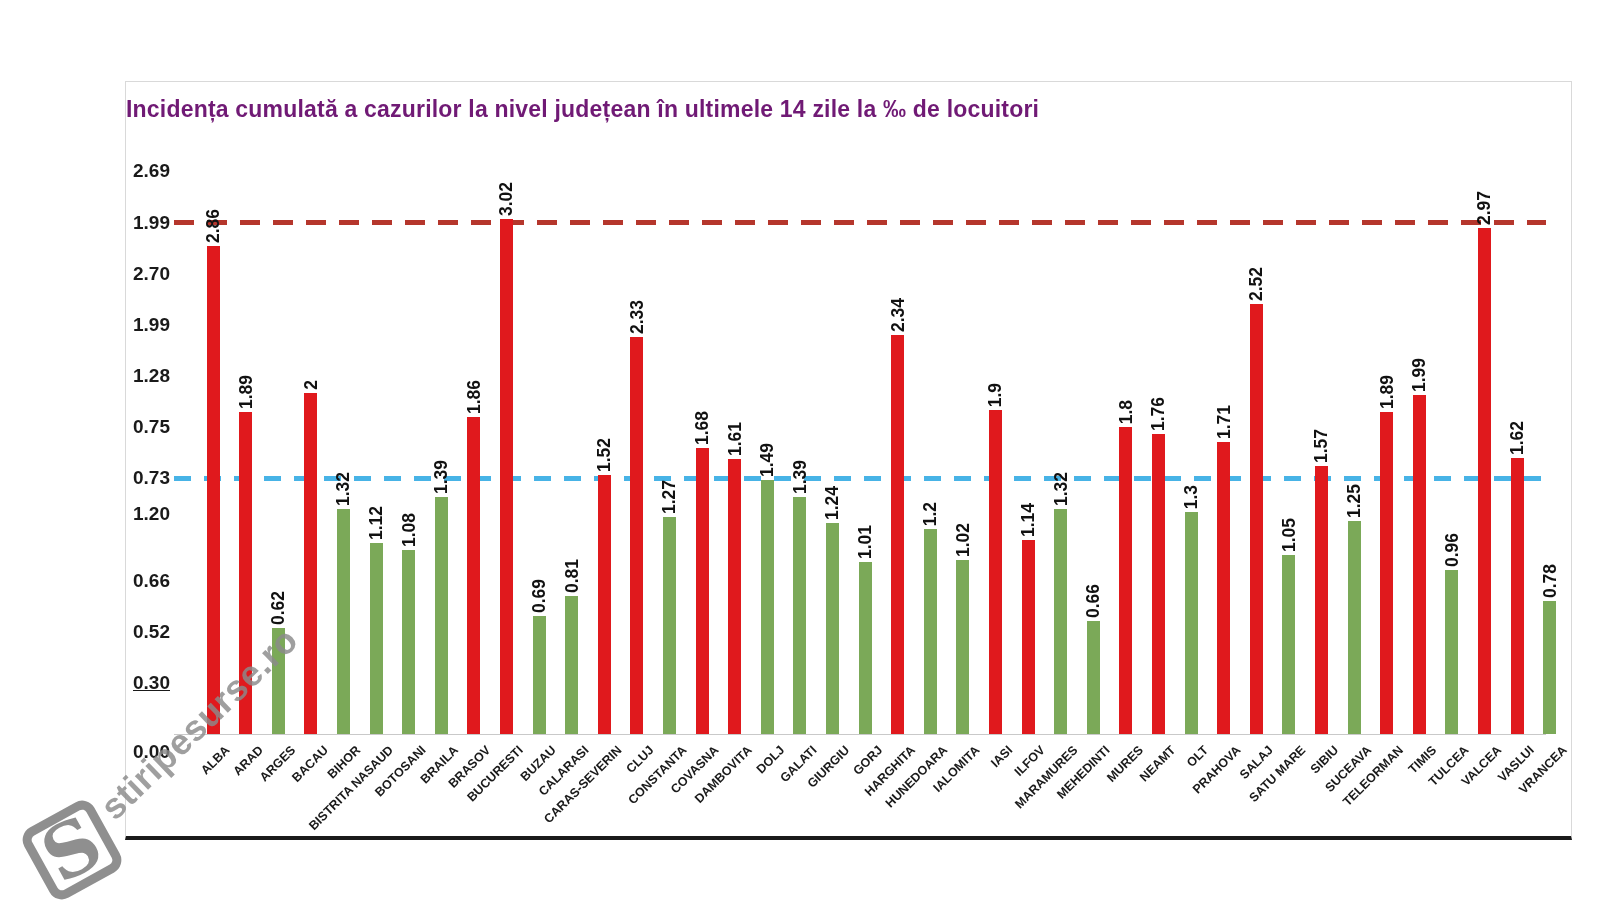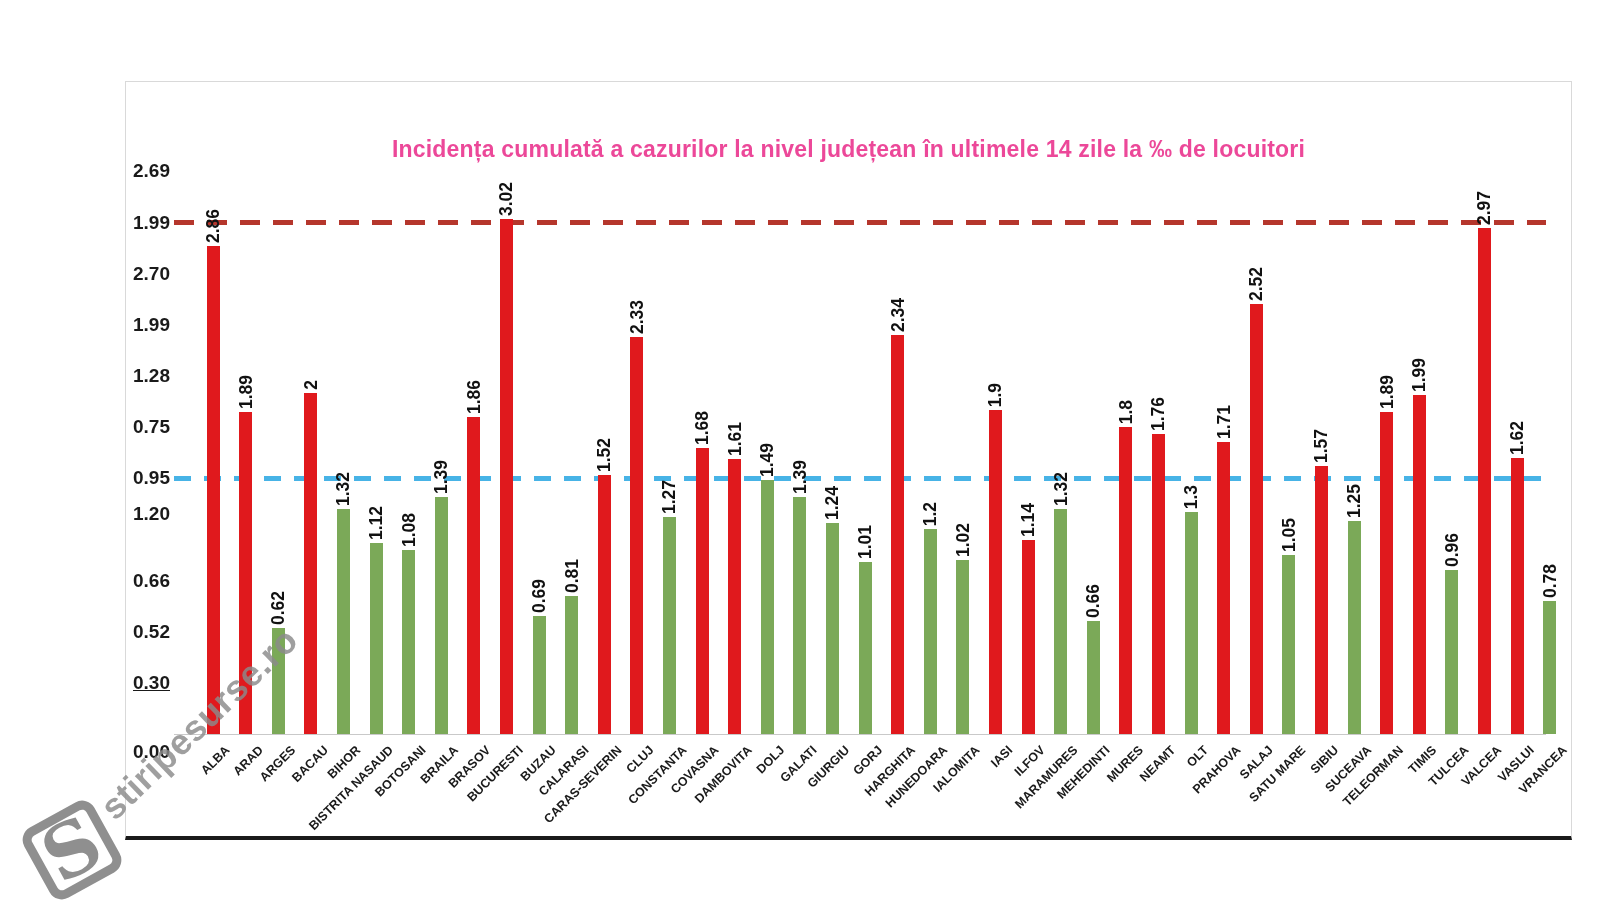--- a/index.html
+++ b/index.html
@@ -6,22 +6,22 @@
   body{
     width:1600px;height:900px;position:relative;overflow:hidden;
     background:#ffffff;font-family:"Liberation Sans",sans-serif;
   }
   #panel{
     position:absolute;left:125px;top:81px;width:1445px;height:754px;
     background:#ffffff;border:1px solid #d9d9d9;border-bottom:4px solid #1a1a1a;
     box-sizing:content-box;
   }
   #chart-title{
-    position:absolute;left:0;top:14px;width:100%;text-align:center;
-    font-size:23px;font-weight:bold;color:#ec4899;letter-spacing:.2px;margin-top:40px;
+    position:absolute;left:0;top:14px;width:100%;
+    font-size:23px;font-weight:bold;color:#701a75;letter-spacing:.2px;
   }
   #plot{position:absolute;left:0;top:0;width:1445px;height:754px;}
   .ytick{
     position:absolute;left:0;width:44px;text-align:right;
     font-size:19px;font-weight:bold;color:#1a1a1a;height:20px;line-height:20px;
   }
   .refline{position:absolute;left:48px;width:1372px;height:5px;z-index:1;}
   .baseline{position:absolute;left:48px;width:1372px;height:1px;background:#c9c9c9;z-index:1;}
   .bar{position:absolute;z-index:2;}
   .vlabel{
@@ -50,21 +50,21 @@
 <body>
 
 <div id="panel">
   <div id="chart-title">Incidența cumulată a cazurilor la nivel județean în ultimele 14 zile la ‰ de locuitori</div>
   <div id="plot">
       <div class="ytick" style="top: 660px;">0.00</div>
       <div class="ytick" style="top: 590.85px; text-decoration: underline;">0.30</div>
       <div class="ytick" style="top: 539.7px;">0.52</div>
       <div class="ytick" style="top: 488.55px;">0.66</div>
       <div class="ytick" style="top: 422px;">1.20</div>
-      <div class="ytick" style="top: 386.25px;">0.95</div>
+      <div class="ytick" style="top: 386.25px;">0.73</div>
       <div class="ytick" style="top: 335.1px;">0.75</div>
       <div class="ytick" style="top: 283.95px;">1.28</div>
       <div class="ytick" style="top: 232.8px;">1.99</div>
       <div class="ytick" style="top: 181.65px;">2.70</div>
       <div class="ytick" style="top: 130.5px;">1.99</div>
       <div class="ytick" style="top: 79.35px;">2.69</div>
       <div class="baseline" style="top: 652px;"></div>
       <div class="refline" style="top: 138px; background: repeating-linear-gradient(90deg, rgb(181, 54, 44) 0px, rgb(181, 54, 44) 20px, rgba(0, 0, 0, 0) 20px, rgba(0, 0, 0, 0) 33px);"></div>
       <div class="refline" style="top: 393.75px; background: repeating-linear-gradient(90deg, rgb(71, 179, 230) 0px, rgb(71, 179, 230) 17px, rgba(0, 0, 0, 0) 17px, rgba(0, 0, 0, 0) 30px);"></div>
       <div class="bar" style="left: 80.5px; top: 164.37px; width: 13px; height: 487.63px; background: rgb(224, 25, 29);"></div>

